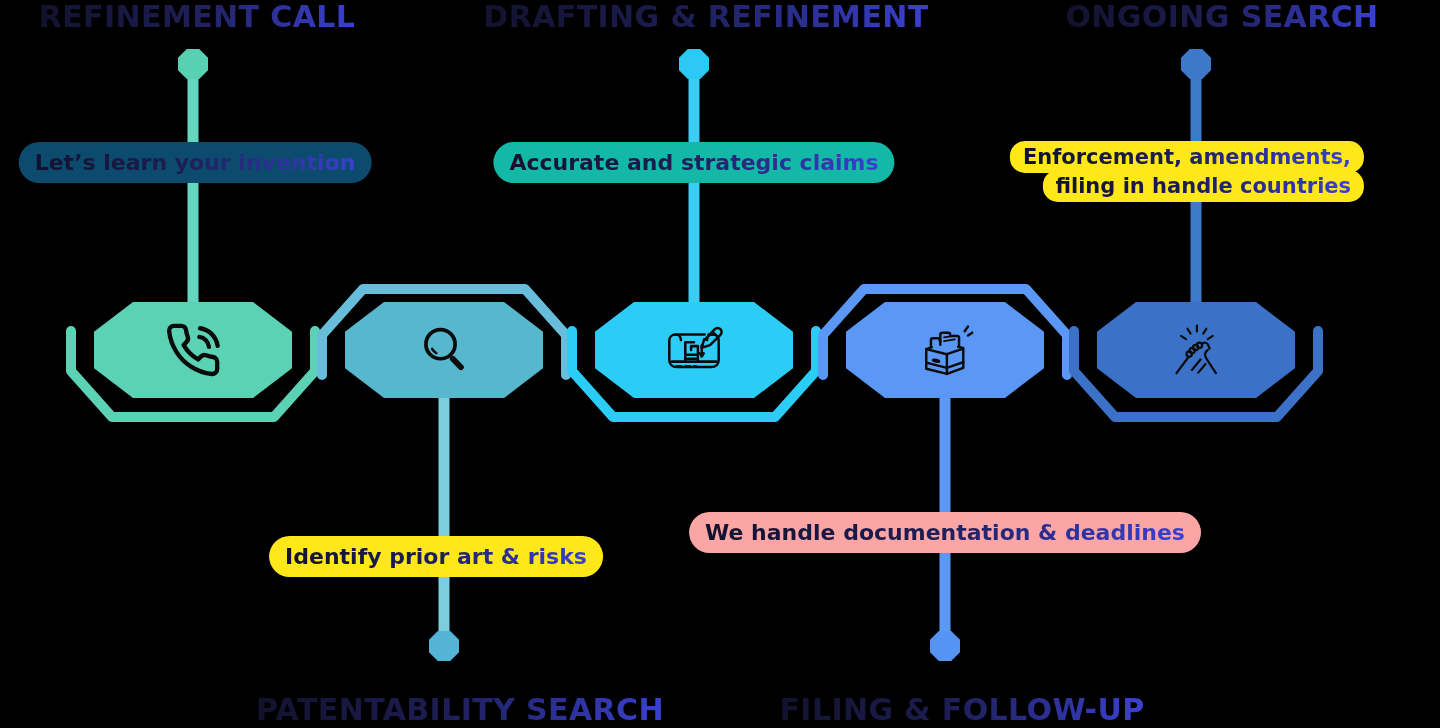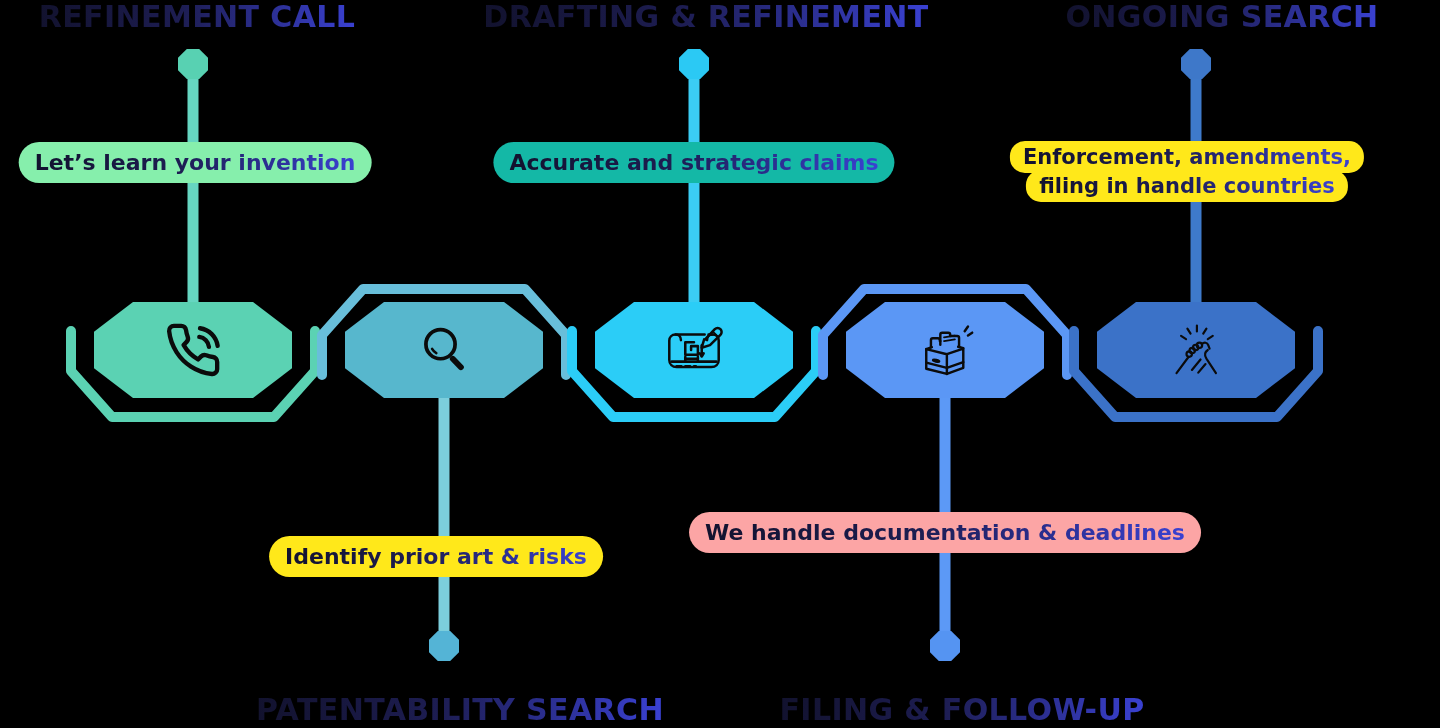--- a/index.html
+++ b/index.html
@@ -45,21 +45,21 @@
     position:absolute;z-index:3;transform:translateX(-50%);
     padding:6px 16px;border-radius:21px;white-space:nowrap;
     font-size:22px;font-weight:700;line-height:29px;
   }
   .p1{left:195px;top:142px;}
   .p2{left:436px;top:536px;}
   .p3{left:694px;top:142px;}
   .p4{left:945px;top:512px;}
   .pill-stack{
     position:absolute;z-index:3;left:1187px;top:141px;transform:translateX(-50%);
-    display:flex;flex-direction:column;align-items:center;
+    display:flex;flex-direction:column;align-items:flex-end;
   }
   .pill-line{
     padding:2px 13px;border-radius:15px;white-space:nowrap;
     font-size:21px;font-weight:700;line-height:28px;
   }
   .pill-line + .pill-line{margin-top:-3px;}
 </style>
 </head>
 <body>
 
@@ -85,21 +85,21 @@
     <path d="M938.8 631 L951.2 631 L960 639.8 L960 652.2 L951.2 661 L938.8 661 L930 652.2 L930 639.8 Z" fill="#5594F2"></path>
     <path d="M1189.8 49 L1202.2 49 L1211 57.8 L1211 70.2 L1202.2 79 L1189.8 79 L1181 70.2 L1181 57.8 Z" fill="#3E78C9"></path>
   </svg>
 
   <div class="title top grad t1">REFINEMENT CALL</div>
   <div class="title bottom grad t2">PATENTABILITY SEARCH</div>
   <div class="title top grad t3">DRAFTING &amp; REFINEMENT</div>
   <div class="title bottom grad t4">FILING &amp; FOLLOW-UP</div>
   <div class="title top grad t5">ONGOING SEARCH</div>
 
-  <div class="pill p1" style="background-color: #86efac;"><span class="grad">Let’s learn your invention</span></div>
+  <div class="pill p1" style="background-color: #0c4a6e;"><span class="grad">Let’s learn your invention</span></div>
   <div class="pill p2" style="background-color: rgb(255, 232, 26);"><span class="grad">Identify prior art &amp; risks</span></div>
   <div class="pill p3" style="background-color: #14b8a6;"><span class="grad">Accurate and strategic claims</span></div>
   <div class="pill p4" style="background-color: #fca5a5;"><span class="grad">We handle documentation &amp; deadlines</span></div>
   <div class="pill-stack">
     <div class="pill-line" style="background-color: rgb(255, 232, 26);"><span class="grad">Enforcement, amendments,</span></div>
     <div class="pill-line" style="background-color: rgb(255, 232, 26);"><span class="grad">filing in handle countries</span></div>
   </div>
 
   <div class="oct oct1" style="background-color: rgb(91, 210, 179);">
     <svg class="icon" width="58" height="58" viewBox="0 0 24 24" fill="none" stroke="#0b0b0b" stroke-width="1.8" stroke-linecap="round" stroke-linejoin="round">

